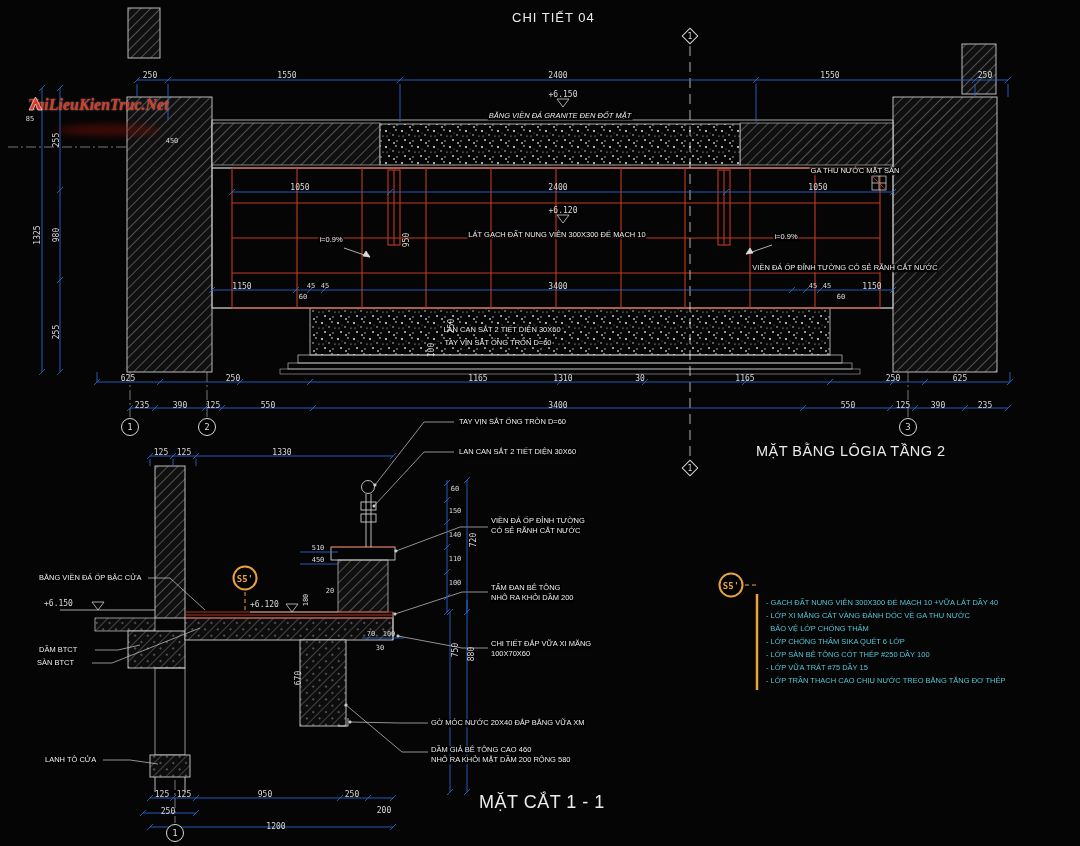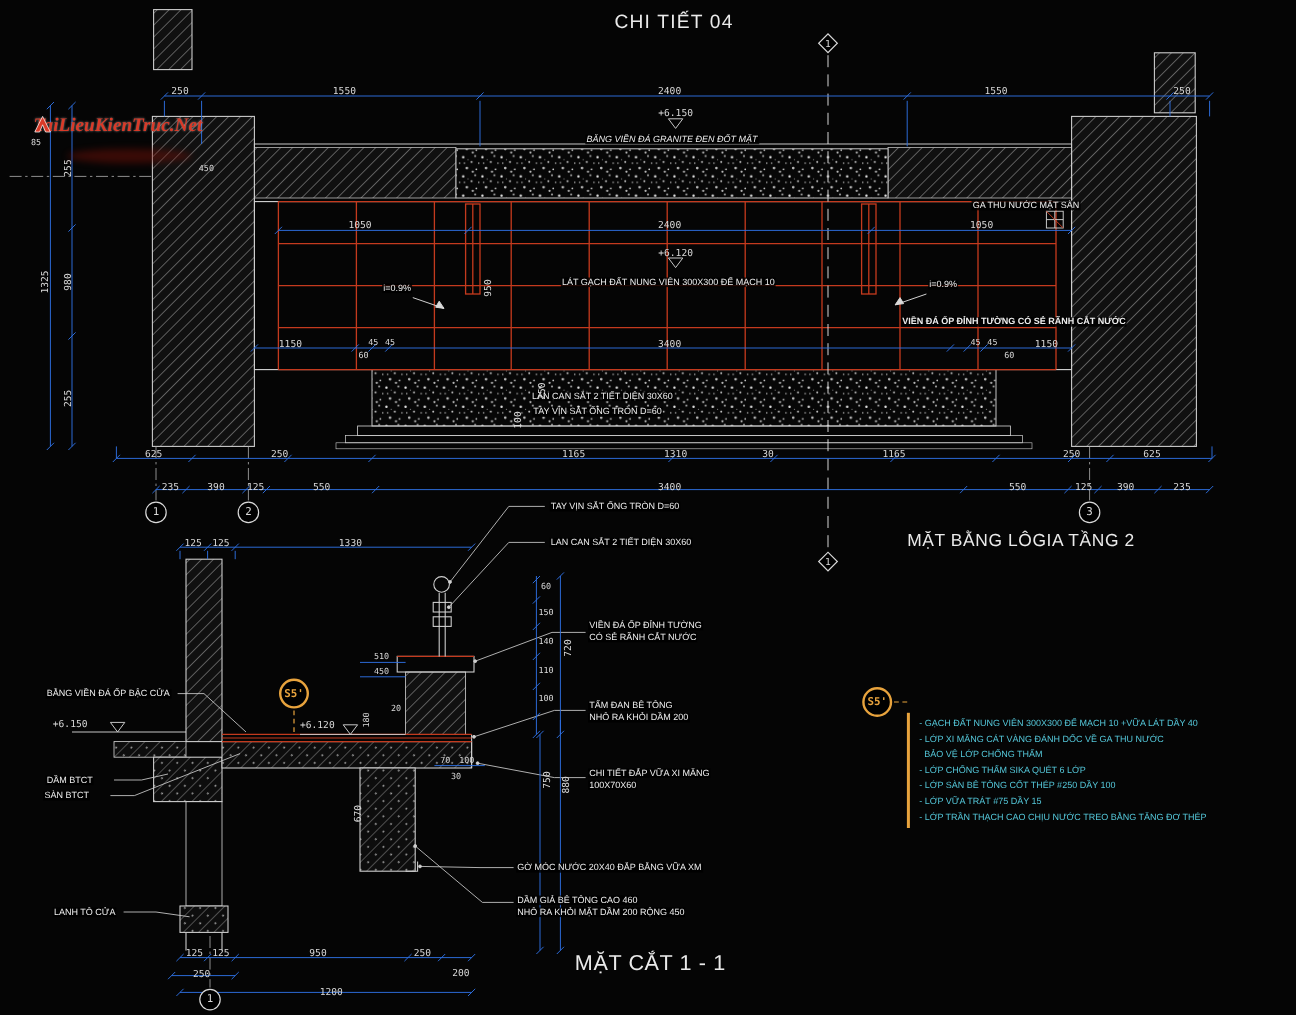--- a/index.html
+++ b/index.html
@@ -4,21 +4,21 @@
 <style>
   html,body{margin:0;padding:0;background:#000;}
   #stage{position:relative;width:1080px;height:846px;background:#050505;overflow:hidden;
          font-family:"Liberation Sans",sans-serif;}
   #stage svg{position:absolute;left:0;top:0;}
   .lab{position:absolute;white-space:pre;line-height:1;transform-origin:center;}
   .dim{color:#d9d9d9;font-size:8px;font-family:"DejaVu Sans Mono",monospace;}
   .s{font-size:7px;}
   .lbl{color:#ededed;font-size:7.5px;font-family:"Liberation Sans",sans-serif;
        background:rgba(0,0,0,.82);padding:0 1px;}
-  #sheet-title{position:absolute;left:512px;top:10px;color:#eaeaea;font-size:16px;
+  #sheet-title{position:absolute;left:512px;top:10px;color:#eaeaea;font-size:13px;
        letter-spacing:1px;font-family:"Liberation Sans",sans-serif;}
   #plan-title{position:absolute;left:756px;top:443px;color:#eaeaea;font-size:14.5px;
        letter-spacing:.5px;font-family:"Liberation Sans",sans-serif;}
   #section-title{position:absolute;left:479px;top:792px;color:#eaeaea;font-size:18px;
        letter-spacing:.5px;font-family:"Liberation Sans",sans-serif;}
   #watermark{position:absolute;left:28px;top:96px;display:flex;align-items:center;gap:3px;}
   #watermark span{color:#d93a28;font-weight:bold;font-style:italic;font-size:16px;
        text-shadow:0 0 2px rgba(255,255,255,.55);font-family:"Liberation Serif",serif;}
   #watermark-smudge{position:absolute;left:56px;top:124px;width:104px;height:12px;
        background:#7a1208;opacity:.45;filter:blur(3px);border-radius:50%;}
@@ -232,21 +232,21 @@
       <span class="lab dim" style="left: 57px; top: 235px; transform: translate(-50%, -50%) rotate(-90deg);">980</span>
       <span class="lab dim" style="left: 57px; top: 332px; transform: translate(-50%, -50%) rotate(-90deg);">255</span>
       <span class="lab dim" style="left: 300px; top: 188px; transform: translate(-50%, -50%);">1050</span>
       <span class="lab dim" style="left: 558px; top: 188px; transform: translate(-50%, -50%);">2400</span>
       <span class="lab dim" style="left: 818px; top: 188px; transform: translate(-50%, -50%);">1050</span>
       <span class="lab lbl" style="left: 855px; top: 171px; transform: translate(-50%, -50%);">GA THU NƯỚC MẶT SÀN</span>
       <span class="lab dim" style="left: 563px; top: 211px; transform: translate(-50%, -50%);">+6.120</span>
       <span class="lab lbl" style="left: 557px; top: 235px; transform: translate(-50%, -50%);">LÁT GẠCH ĐẤT NUNG VIÊN 300X300 ĐỂ MẠCH 10</span>
       <span class="lab lbl" style="left: 331px; top: 240px; transform: translate(-50%, -50%);">i=0.9%</span>
       <span class="lab lbl" style="left: 786px; top: 237px; transform: translate(-50%, -50%);">i=0.9%</span>
-      <span class="lab lbl" style="left: 845px; top: 268px; transform: translate(-50%, -50%); font-weight: bold;">VIỀN ĐÁ ỐP ĐỈNH TƯỜNG CÓ SẺ RÃNH CẮT NƯỚC</span>
+      <span class="lab lbl" style="left: 845px; top: 268px; transform: translate(-50%, -50%);">VIỀN ĐÁ ỐP ĐỈNH TƯỜNG CÓ SẺ RÃNH CẮT NƯỚC</span>
       <span class="lab dim" style="left: 407px; top: 240px; transform: translate(-50%, -50%) rotate(-90deg);">950</span>
       <span class="lab dim" style="left: 242px; top: 287px; transform: translate(-50%, -50%);">1150</span>
       <span class="lab dim s" style="left: 311px; top: 286px; transform: translate(-50%, -50%);">45</span>
       <span class="lab dim s" style="left: 325px; top: 286px; transform: translate(-50%, -50%);">45</span>
       <span class="lab dim s" style="left: 303px; top: 297px; transform: translate(-50%, -50%);">60</span>
       <span class="lab dim" style="left: 558px; top: 287px; transform: translate(-50%, -50%);">3400</span>
       <span class="lab dim s" style="left: 813px; top: 286px; transform: translate(-50%, -50%);">45</span>
       <span class="lab dim s" style="left: 827px; top: 286px; transform: translate(-50%, -50%);">45</span>
       <span class="lab dim s" style="left: 841px; top: 297px; transform: translate(-50%, -50%);">60</span>
       <span class="lab dim" style="left: 872px; top: 287px; transform: translate(-50%, -50%);">1150</span>
@@ -266,21 +266,21 @@
       <span class="lab dim" style="left: 180px; top: 406px; transform: translate(-50%, -50%);">390</span>
       <span class="lab dim" style="left: 213px; top: 406px; transform: translate(-50%, -50%);">125</span>
       <span class="lab dim" style="left: 268px; top: 406px; transform: translate(-50%, -50%);">550</span>
       <span class="lab dim" style="left: 558px; top: 406px; transform: translate(-50%, -50%);">3400</span>
       <span class="lab dim" style="left: 848px; top: 406px; transform: translate(-50%, -50%);">550</span>
       <span class="lab dim" style="left: 903px; top: 406px; transform: translate(-50%, -50%);">125</span>
       <span class="lab dim" style="left: 938px; top: 406px; transform: translate(-50%, -50%);">390</span>
       <span class="lab dim" style="left: 985px; top: 406px; transform: translate(-50%, -50%);">235</span>
       <span class="lab dim" style="left: 161px; top: 453px; transform: translate(-50%, -50%);">125</span>
       <span class="lab dim" style="left: 184px; top: 453px; transform: translate(-50%, -50%);">125</span>
-      <span class="lab dim" style="left: 282px; top: 453px; transform: translate(-50%, -50%); margin-left: 10px;">1330</span>
+      <span class="lab dim" style="left: 282px; top: 453px; transform: translate(-50%, -50%);">1330</span>
       <span class="lab lbl" style="left: 458px; top: 422px; transform: translate(0px, -50%);">TAY VỊN SẮT ỐNG TRÒN D=60</span>
       <span class="lab lbl" style="left: 458px; top: 452px; transform: translate(0px, -50%);">LAN CAN SẮT 2 TIẾT DIỆN 30X60</span>
       <span class="lab dim s" style="left: 455px; top: 489px; transform: translate(-50%, -50%);">60</span>
       <span class="lab dim s" style="left: 455px; top: 511px; transform: translate(-50%, -50%);">150</span>
       <span class="lab dim s" style="left: 455px; top: 535px; transform: translate(-50%, -50%);">140</span>
       <span class="lab dim s" style="left: 455px; top: 559px; transform: translate(-50%, -50%);">110</span>
       <span class="lab dim s" style="left: 455px; top: 583px; transform: translate(-50%, -50%);">100</span>
       <span class="lab dim" style="left: 474px; top: 540px; transform: translate(-50%, -50%) rotate(-90deg);">720</span>
       <span class="lab lbl" style="left: 490px; top: 521px; transform: translate(0px, -50%);">VIỀN ĐÁ ỐP ĐỈNH TƯỜNG</span>
       <span class="lab lbl" style="left: 490px; top: 531px; transform: translate(0px, -50%);">CÓ SẺ RÃNH CẮT NƯỚC</span>
@@ -298,21 +298,21 @@
       <span class="lab dim s" style="left: 371px; top: 634px; transform: translate(-50%, -50%);">70</span>
       <span class="lab dim s" style="left: 389px; top: 634px; transform: translate(-50%, -50%);">100</span>
       <span class="lab dim s" style="left: 380px; top: 648px; transform: translate(-50%, -50%);">30</span>
       <span class="lab lbl" style="left: 490px; top: 644px; transform: translate(0px, -50%);">CHI TIẾT ĐẮP VỮA XI MĂNG</span>
       <span class="lab lbl" style="left: 490px; top: 654px; transform: translate(0px, -50%);">100X70X60</span>
       <span class="lab dim" style="left: 456px; top: 650px; transform: translate(-50%, -50%) rotate(-90deg);">750</span>
       <span class="lab dim" style="left: 472px; top: 654px; transform: translate(-50%, -50%) rotate(-90deg);">880</span>
       <span class="lab dim" style="left: 299px; top: 678px; transform: translate(-50%, -50%) rotate(-90deg);">670</span>
       <span class="lab lbl" style="left: 430px; top: 723px; transform: translate(0px, -50%);">GỜ MÓC NƯỚC 20X40 ĐẮP BẰNG VỮA XM</span>
       <span class="lab lbl" style="left: 430px; top: 750px; transform: translate(0px, -50%);">DẦM GIẢ BÊ TÔNG CAO 460</span>
-      <span class="lab lbl" style="left: 430px; top: 760px; transform: translate(0px, -50%);">NHÔ RA KHỎI MẶT DẦM 200 RỘNG 450</span>
+      <span class="lab lbl" style="left: 430px; top: 760px; transform: translate(0px, -50%);">NHÔ RA KHỎI MẶT DẦM 200 RỘNG 580</span>
       <span class="lab lbl" style="left: 44px; top: 760px; transform: translate(0px, -50%);">LANH TÔ CỬA</span>
       <span class="lab dim" style="left: 162px; top: 795px; transform: translate(-50%, -50%);">125</span>
       <span class="lab dim" style="left: 184px; top: 795px; transform: translate(-50%, -50%);">125</span>
       <span class="lab dim" style="left: 265px; top: 795px; transform: translate(-50%, -50%);">950</span>
       <span class="lab dim" style="left: 352px; top: 795px; transform: translate(-50%, -50%);">250</span>
       <span class="lab dim" style="left: 384px; top: 795px; transform: translate(-50%, -50%); margin-top: 16px;">200</span>
       <span class="lab dim" style="left: 168px; top: 812px; transform: translate(-50%, -50%);">250</span>
       <span class="lab dim" style="left: 276px; top: 827px; transform: translate(-50%, -50%);">1200</span>
     </div>
   <div id="markers-layer">

